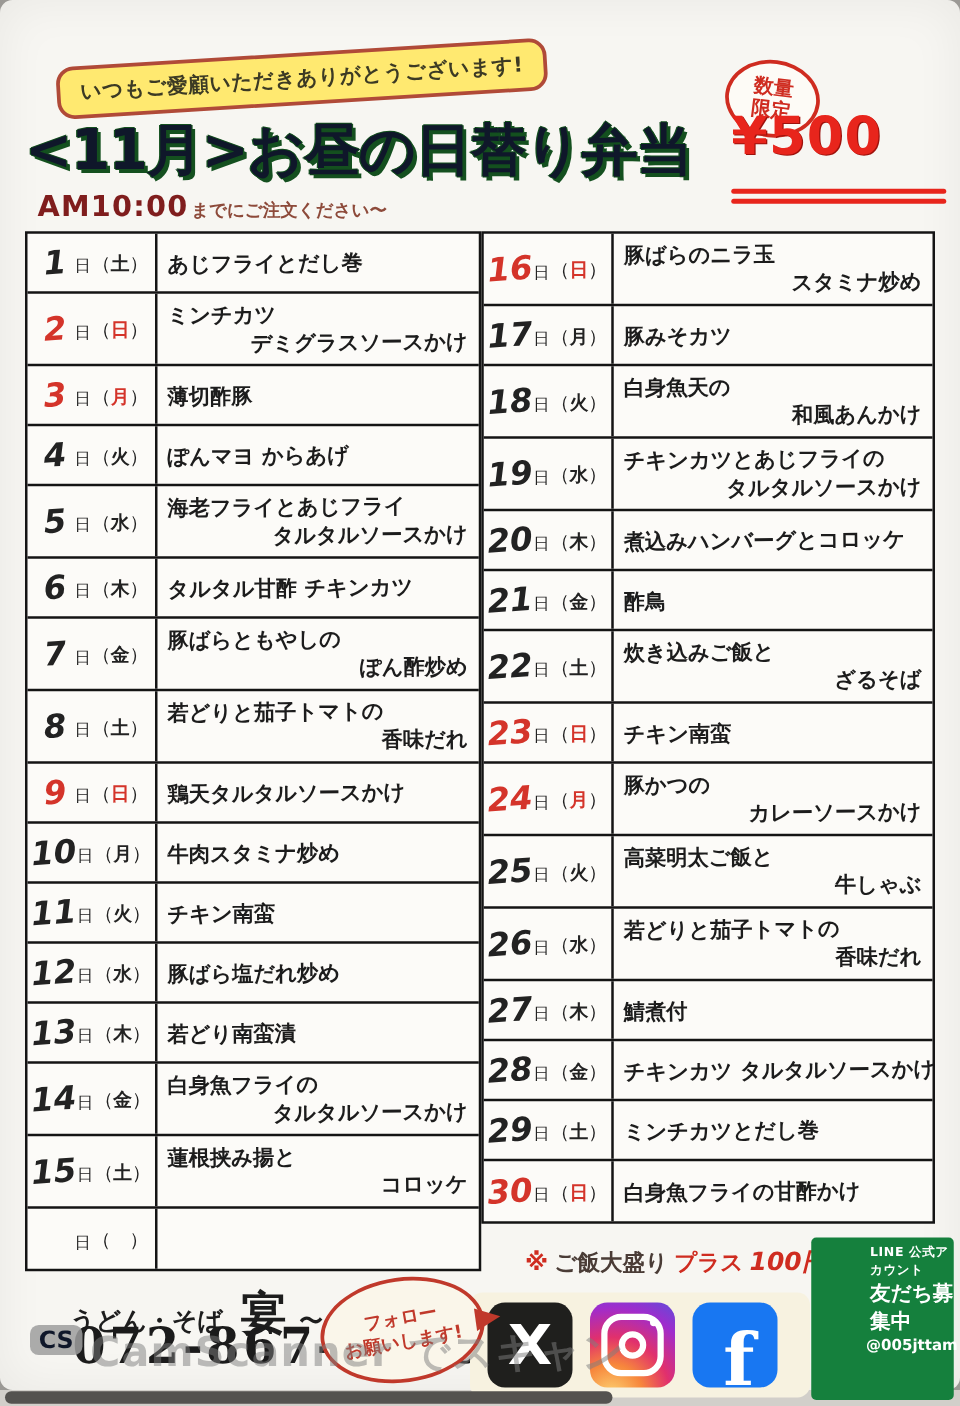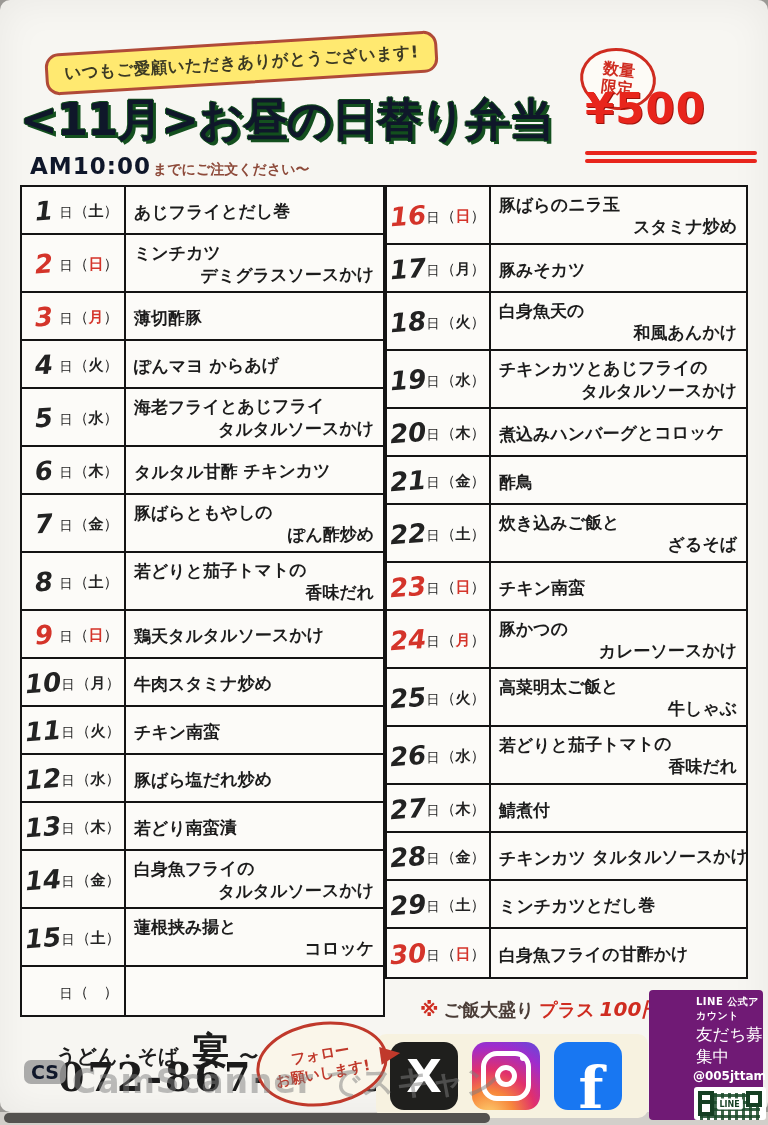--- a/index.html
+++ b/index.html
@@ -20,21 +20,21 @@
   .main-title { position:absolute; left:20px; top:90px; font-size:45px; font-weight:900; color:#0f172a;
     letter-spacing:-1px; white-space:nowrap;
     text-shadow:1px 0 #14501f,-1px 0 #14501f,0 1px #14501f,0 -1px #14501f,3px 3px 0 #14501f; }
   .price { position:absolute; left:585px; top:84px; font-size:42px; font-weight:900; color:#e8251c;
     text-shadow:1px 1px 0 #9e120c; letter-spacing:1px; }
   .price-underline { position:absolute; left:585px; top:151px; width:172px; }
   .price-underline .bar { height:4px; background:#e8251c; margin-bottom:4px; border-radius:2px; }
   .subtitle { position:absolute; left:28px; top:153px; display:flex; align-items:baseline; white-space:nowrap;
     color:#8d4a3a; font-weight:bold; }
   .subtitle .pre,.subtitle .post { font-size:14px; }
-  .subtitle .time { font-size:23px; color:#0f172a; letter-spacing:1px; padding:0 2px; }
+  .subtitle .time { font-size:23px; color:#7f1d1d; letter-spacing:1px; padding:0 2px; }
 
   
   .cal { position:absolute; top:185px; border:2.5px solid #141414; background:#fcfbf8; }
   .cal-left { left:20px; width:365px; }
   .cal-right { left:385px; width:363px; }
   .row { display:flex; border-bottom:2px solid #141414; min-height:48px; align-items:stretch; }
   .row:last-child { border-bottom:none; }
   .date-cell { flex:0 0 104px; border-right:2px solid #141414; display:flex; align-items:center;
     justify-content:center; padding-top:2px; }
   .day-num { font-size:26px; font-style:italic; font-weight:bold; color:#222; min-width:32px; text-align:center;
@@ -48,24 +48,24 @@
   .l1 { font-size:17px; font-weight:bold; color:#1c1c1c; line-height:23px; white-space:nowrap; }
   .l2 { font-size:17px; font-weight:bold; color:#1c1c1c; line-height:23px; text-align:right; padding-right:6px; white-space:nowrap; }
 
   
   .rice-note { position:absolute; left:420px; top:996px; white-space:nowrap; display:flex; align-items:baseline; gap:5px; }
   .rice-note .mark { color:#cf2c20; font-size:19px; font-weight:bold; }
   .rice-note .label { color:#4a3c36; font-size:18px; font-weight:bold; }
   .rice-note .plus { color:#cf2c20; font-size:18px; font-weight:bold; }
   .rice-note .p100 { color:#cf2c20; font-size:20px; font-weight:bold; font-style:italic; }
 
-  .line-box { position:absolute; left:649px; top:990px; width:114px; height:130px; background:#701a75;
+  .line-box { position:absolute; left:649px; top:990px; width:114px; height:130px; background:#15803d;
     border-radius:4px; display:flex; flex-direction:column; align-items:center; color:#fff; padding-top:5px;padding-left:47px; }
   .line-h { font-size:10px; font-weight:bold; letter-spacing:.5px; }
-  .line-m { font-size:16.5px; font-weight:normal; margin-top:1px; }
+  .line-m { font-size:16.5px; font-weight:bold; margin-top:1px; }
   .line-a { font-size:12px; font-weight:bold; margin:1px 0 4px;text-align:center; }
   .qr { width:72px; height:72px; background:#fff; border-radius:3px; position:relative;
     background-image:
       repeating-linear-gradient(0deg, rgba(26,74,42,.85) 0 3px, transparent 3px 7px),
       repeating-linear-gradient(90deg, rgba(26,74,42,.85) 0 3px, transparent 3px 7px);
     background-size:60px 60px; background-position:6px 6px; background-repeat:no-repeat; }
   .qr .eye { position:absolute; width:16px; height:16px; border:4px solid #153f23; background:#fff; }
   .qr .eye.tl { left:4px; top:4px; } .qr .eye.tr { right:4px; top:4px; } .qr .eye.bl { left:4px; bottom:4px; }
   .qr .qr-label { position:absolute; left:50%; top:50%; transform:translate(-50%,-50%); background:#fff;
     color:#153f23; font-size:8px; font-weight:bold; padding:1px 3px; border-radius:2px; }
@@ -520,26 +520,20 @@
   <span class="mark">※</span>
   <span class="label">ご飯大盛り</span>
   <span class="plus">プラス</span>
   <span class="p100">100円</span>
 </div>
 
 <div class="line-box">
   <div class="line-h">LINE 公式アカウント</div>
   <div class="line-m">友だち募集中</div>
   <div class="line-a">@005jttam</div>
-  <div class="qr">
-    <div class="eye tl"></div>
-    <div class="eye tr"></div>
-    <div class="eye bl"></div>
-    <div class="qr-label">LINE</div>
-  </div>
 </div>
 
 <div class="shop-line">
   <span class="shop-type">うどん・そば</span>
   <span class="shop-name">宴</span>
   <span class="shop-reading">〜うたげ〜</span>
 </div>
 <div class="phone">072-867-9939</div>
 
 <div class="bubble">

